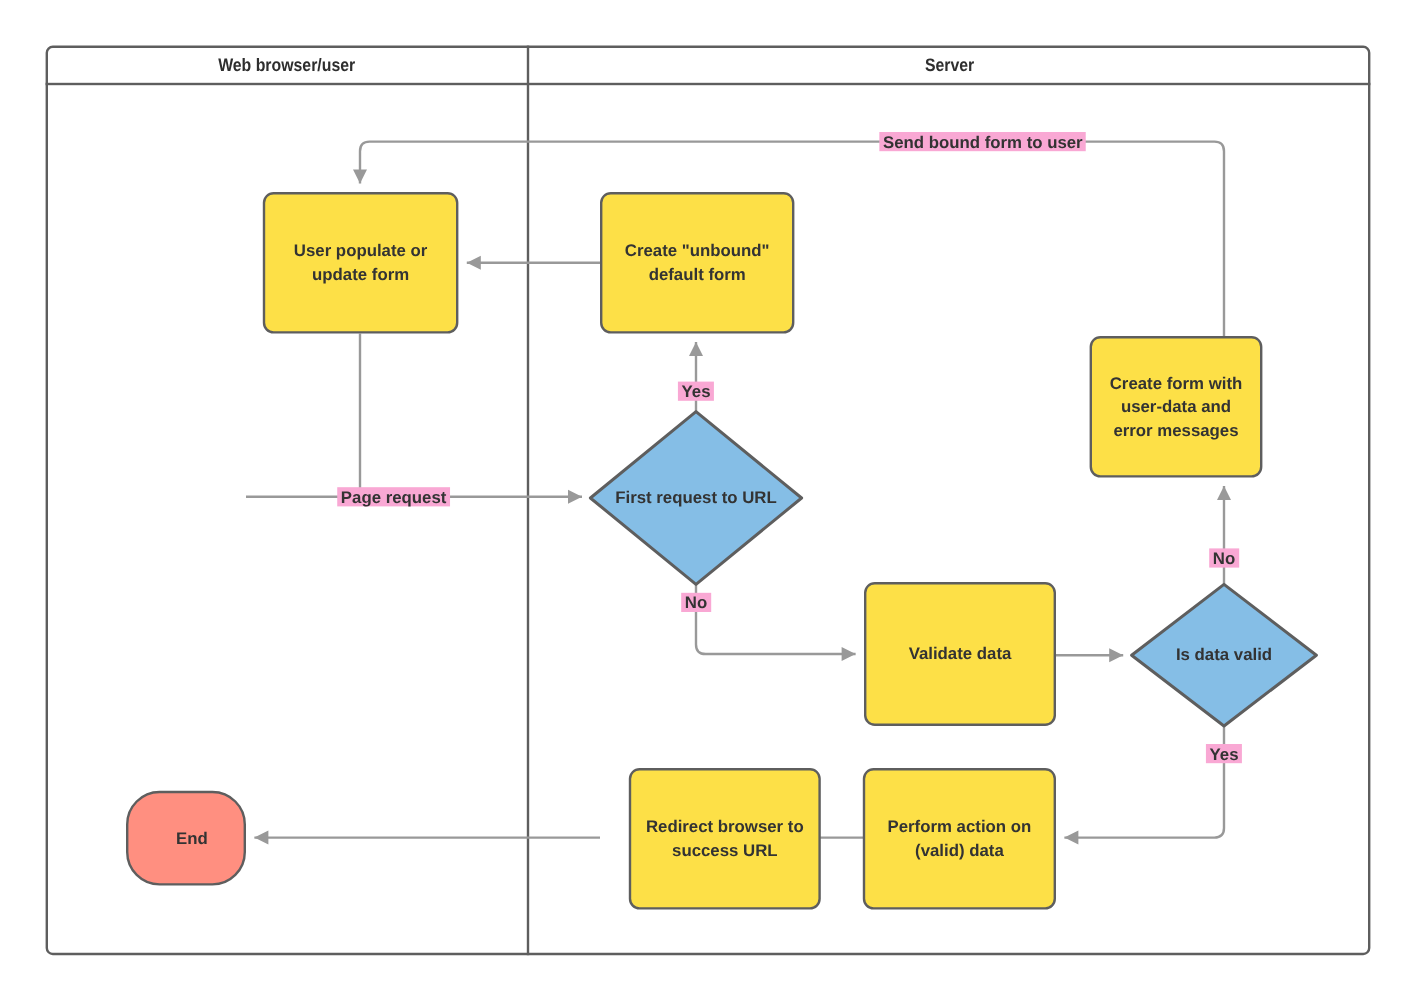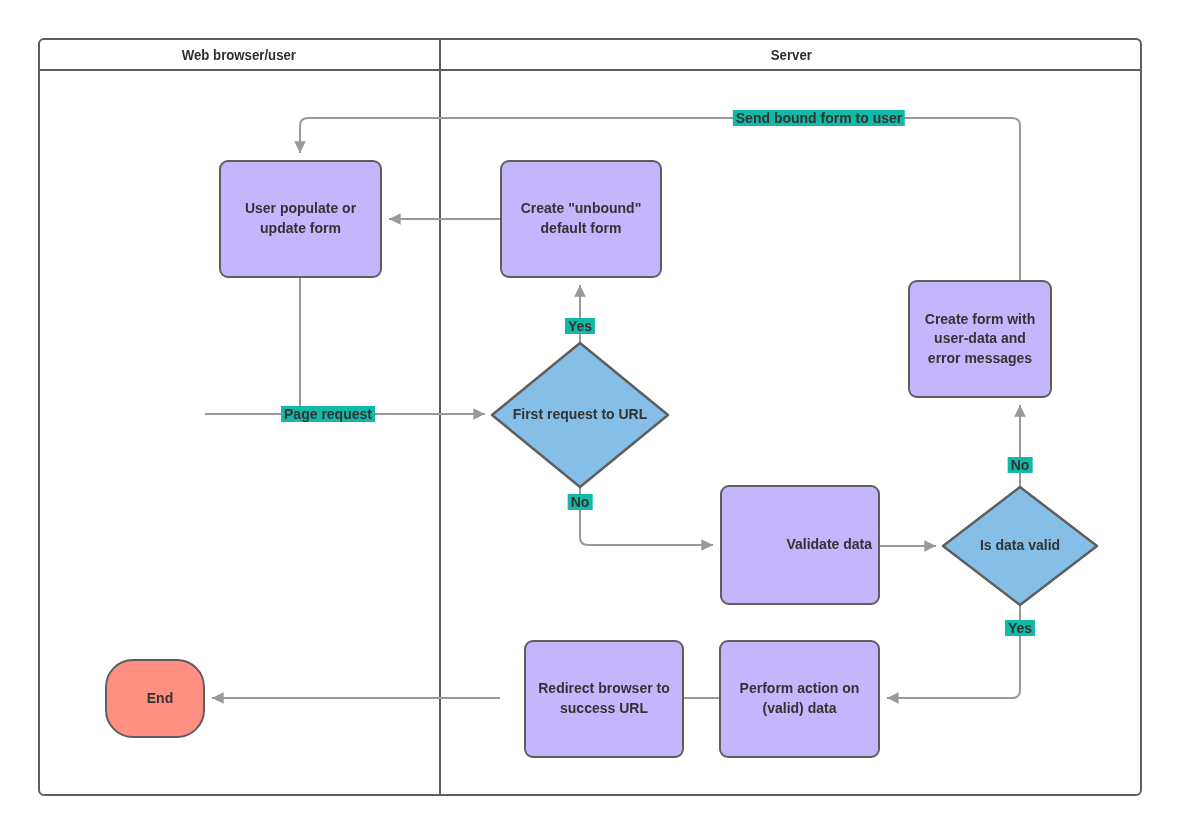--- a/index.html
+++ b/index.html
@@ -34,46 +34,46 @@
   svg.connectors { position:absolute; left:0; top:0; pointer-events:none; }
 
   
   .node {
     position:absolute; box-sizing:border-box;
     display:flex; align-items:center; justify-content:center;
     text-align:center; font-size:14px; font-weight:bold; line-height:1.4;
     color:#333333; padding:0 6px;
   }
   .process {
-    background:#c4b5fd; border:2px solid #5e5e5e; border-radius:9px;
+    background:#fde047; border:2px solid #5e5e5e; border-radius:9px;
   }
   .n-user-populate { left:219px; top:160px; width:163px; height:118px; }
   .n-create-unbound { left:500px; top:160px; width:162px; height:118px; }
   .n-create-form-errors { left:908px; top:280px; width:144px; height:118px; }
-  .n-validate { left:720px; top:485px; width:160px; height:120px;justify-content:flex-end; }
+  .n-validate { left:720px; top:485px; width:160px; height:120px; }
   .n-perform { left:719px; top:640px; width:161px; height:118px; }
   .n-redirect { left:500px; top:640px; width:160px; height:118px;margin-left:24px; }
   .terminator { border:2px solid #5e5e5e; }
   .n-start {
     left:85px; top:358px; width:120px; height:110px;
     background:#A3D977; border-radius:38px / 32px; padding:0 8px;
   }
   .n-end {
     left:105px; top:659px; width:100px; height:79px;
     background:#FF8F80; border-radius:28px;padding-left:16px;
   }
   
   .diamond-label { position:absolute; background:transparent; }
   .d-first { left:505px; top:393px; width:150px; height:44px; }
   .d-valid { left:945px; top:536px; width:150px; height:20px; }
 
   
   .edge-label {
     position:absolute; transform:translate(-50%,-50%);
-    background:#14b8a6; padding:0 3px;
+    background:#f9a8d4; padding:0 3px;
     font-size:14px; font-weight:bold; color:#333333; white-space:nowrap;
   }
   .l-page   { left:328px;  top:414px; }
   .l-send   { left:819px;  top:118px; }
   .l-yes1   { left:580px;  top:326px; }
   .l-no1    { left:580px;  top:502px; }
   .l-no2    { left:1020px; top:465px; }
   .l-yes2   { left:1020px; top:628px; }
 </style>
 </head>

